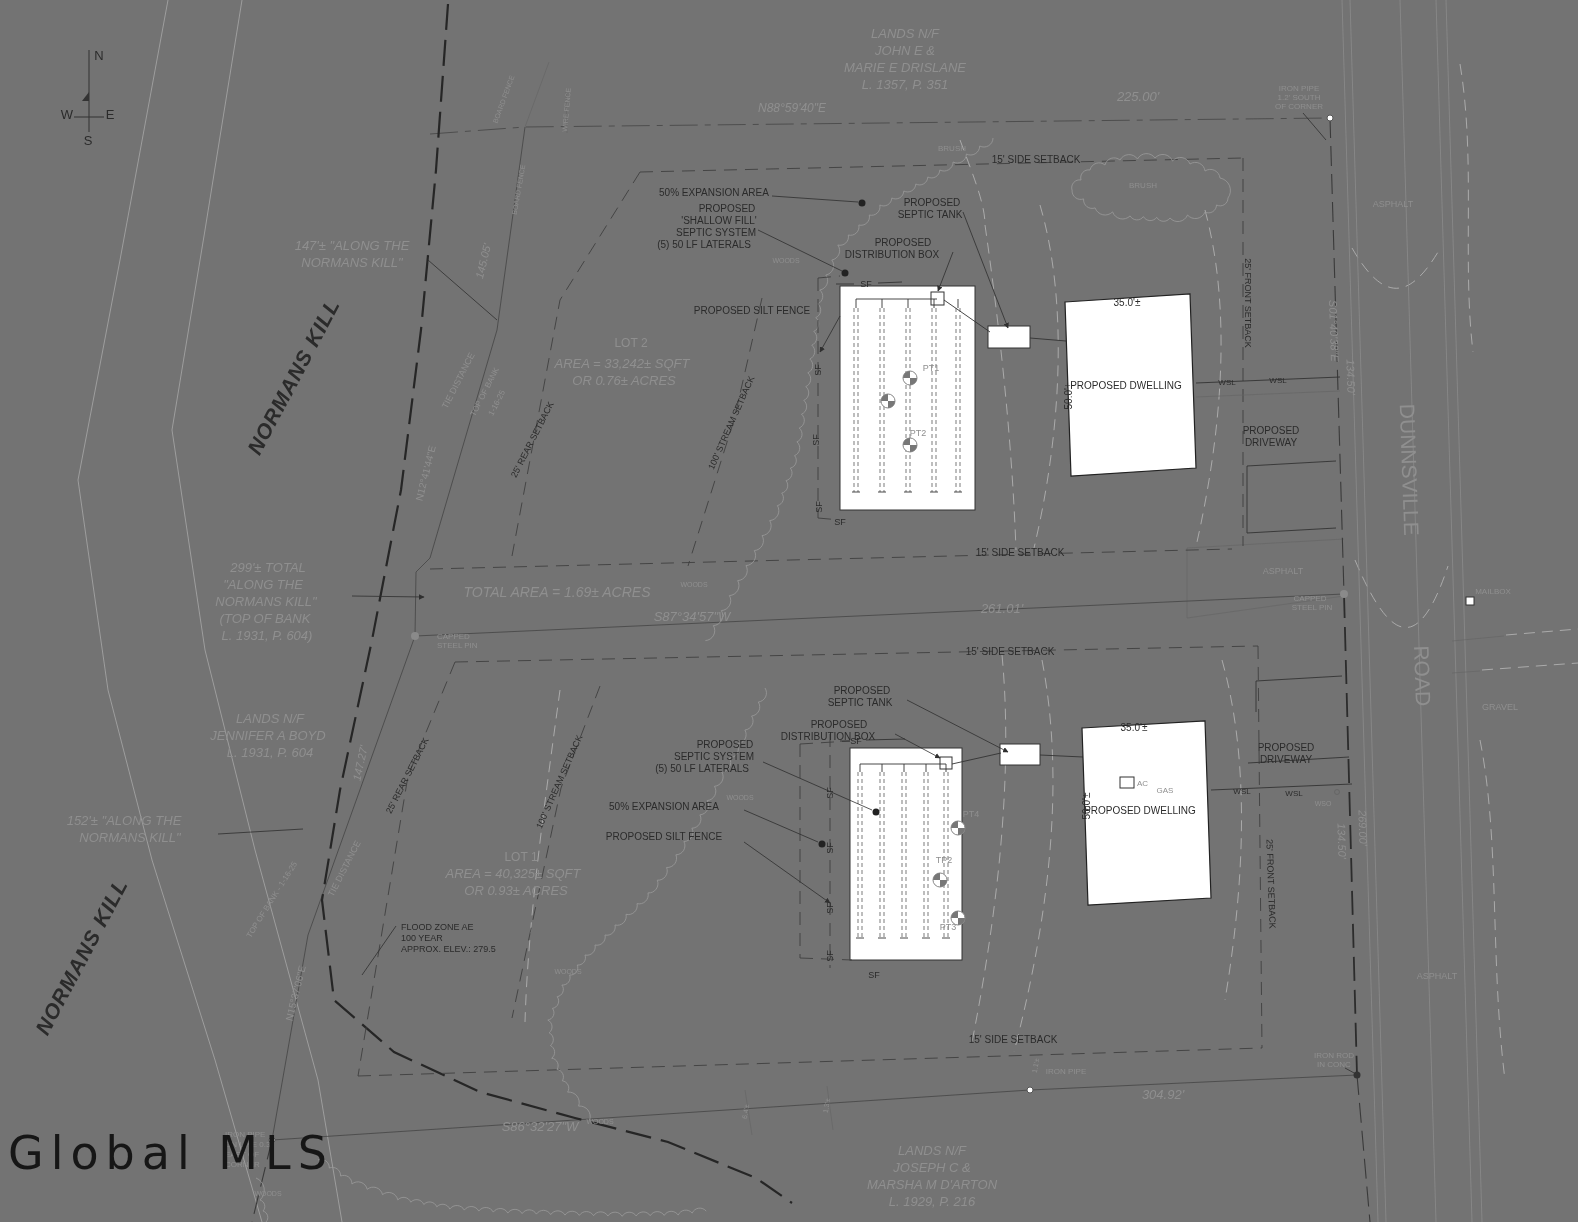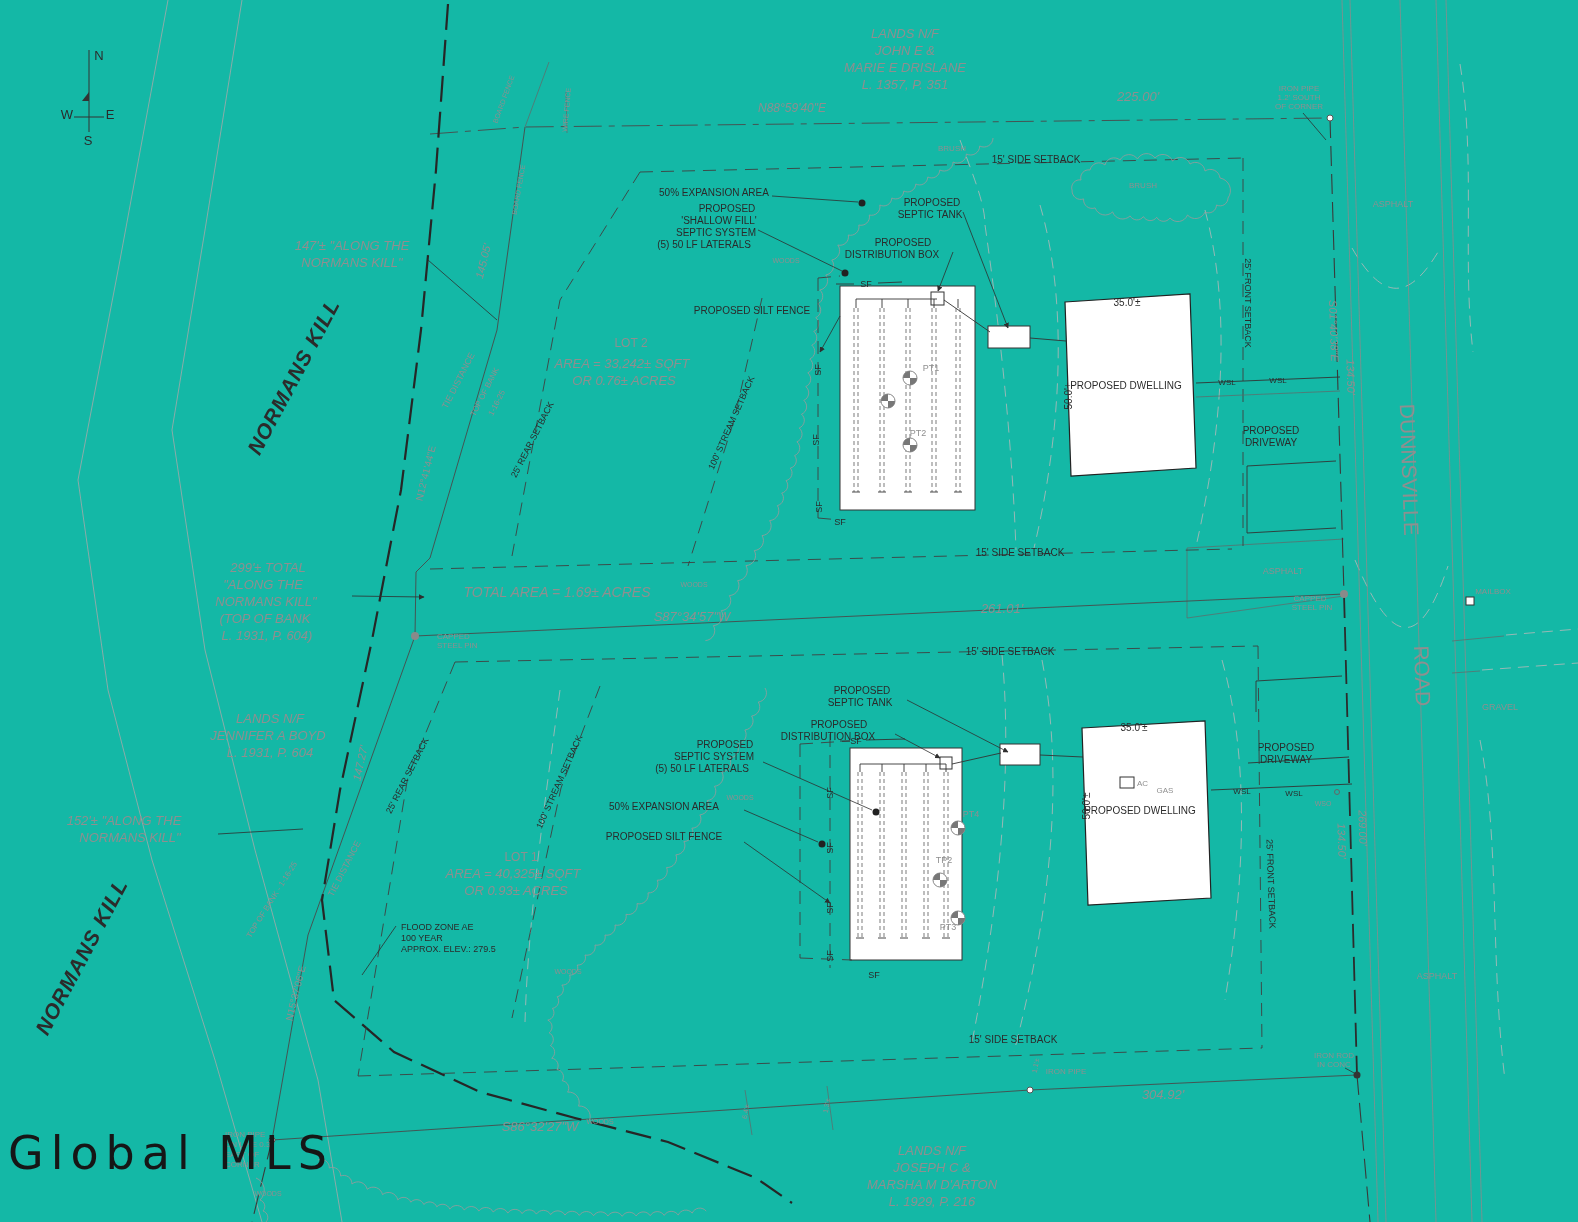--- a/index.html
+++ b/index.html
@@ -1,16 +1,16 @@
 <!DOCTYPE html>
 <html><head>
 <meta charset="utf-8">
 <style>
   html,body{margin:0;padding:0;background:#fff;}
-  .stage{position:relative;width:1578px;height:1222px;background:#14b8a6;overflow:hidden;
+  .stage{position:relative;width:1578px;height:1222px;background:#737373;overflow:hidden;
          font-family:"Liberation Sans", sans-serif;}
   svg{position:absolute;left:0;top:0;}
   
   .stream{fill:none;stroke:#a8a8a8;stroke-width:0.8;}
   .tie{fill:none;stroke:#262626;stroke-width:2.2;stroke-dasharray:26 10;}
   .bnd{fill:none;stroke:#4a4a4a;stroke-width:0.9;}
   .bnd-dd{fill:none;stroke:#4a4a4a;stroke-width:0.9;stroke-dasharray:28 7 6 7;}
   .bnd-d{fill:none;stroke:#3a3a3a;stroke-width:1.1;stroke-dasharray:20 8;}
   .bnd-h{fill:none;stroke:#2c2c2c;stroke-width:1.8;stroke-dasharray:24 9;}
   .road{fill:none;stroke:#8c8c8c;stroke-width:0.8;}

